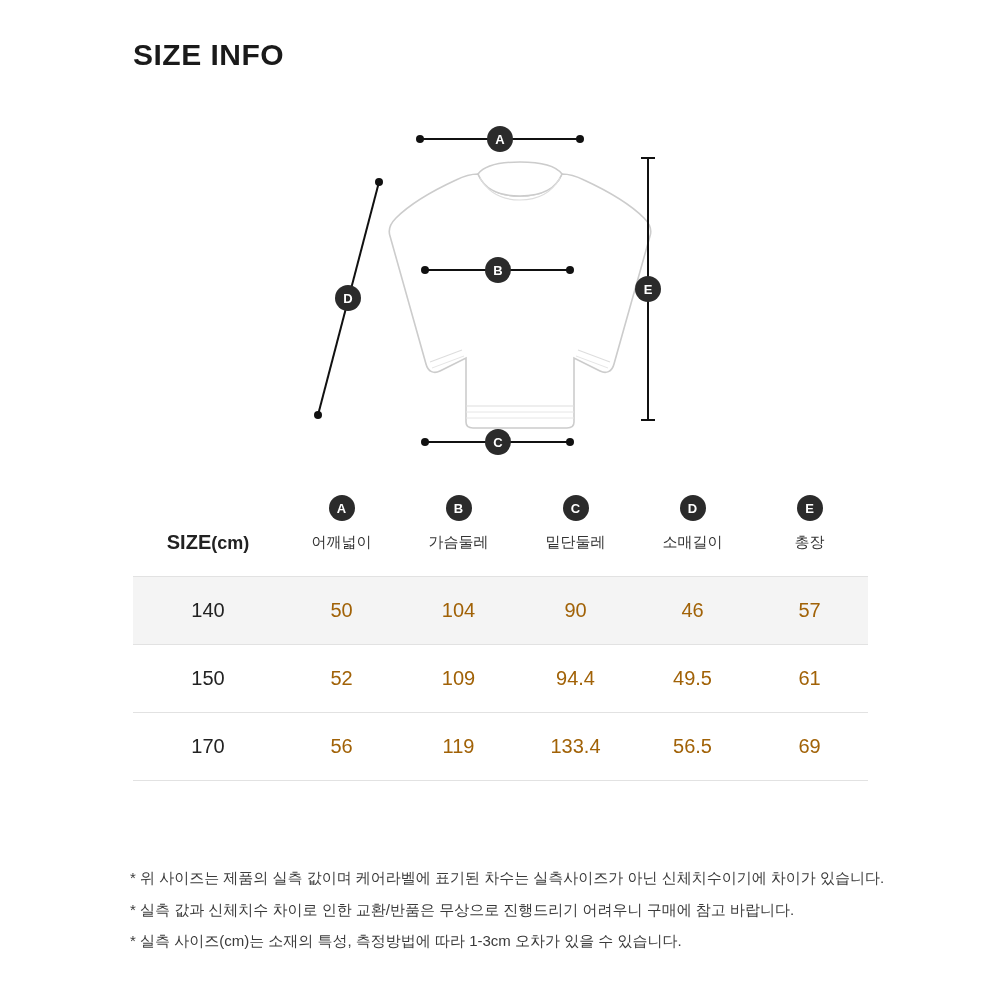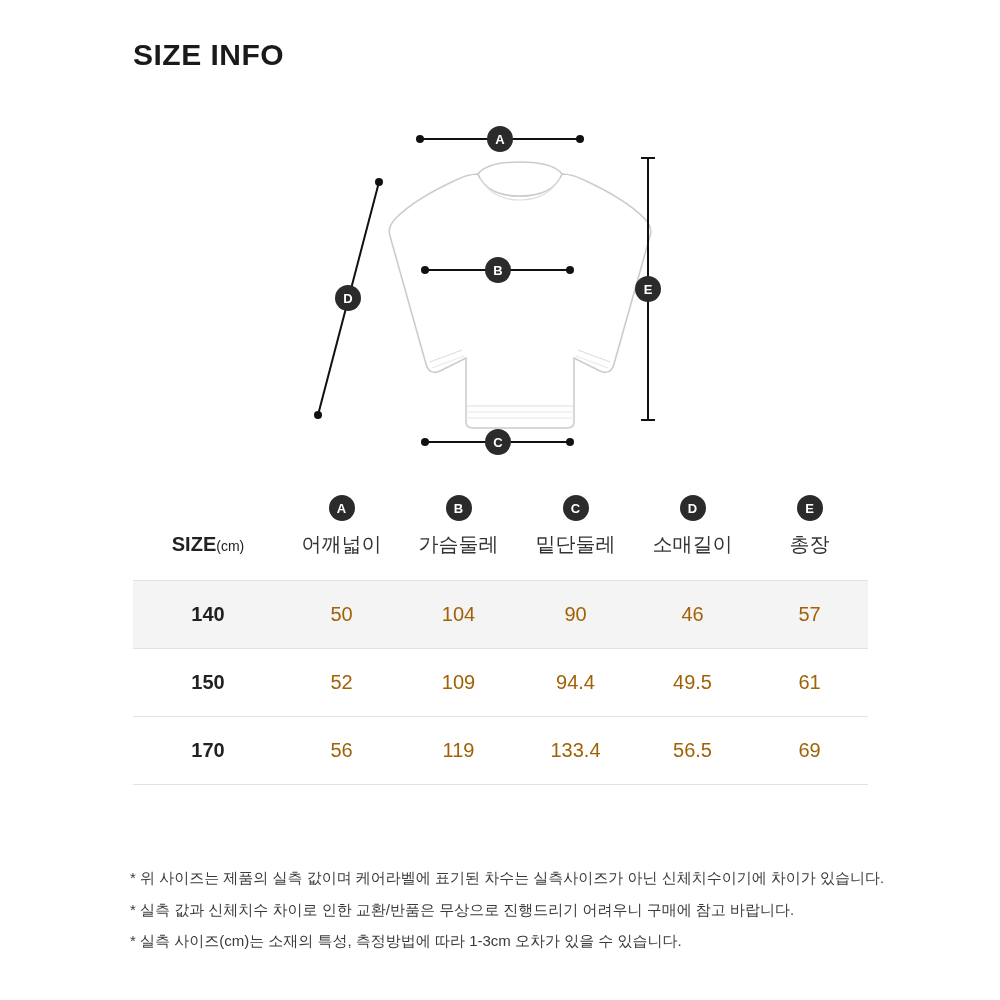--- a/index.html
+++ b/index.html
@@ -79,45 +79,44 @@
     background: #2b2b2b;
     color: #fff;
     font-size: 13px;
     font-weight: bold;
     align-items: center;
     justify-content: center;
   }
   .hdr-text td {
     text-align: center;
     padding: 4px 0 22px 0;
-    font-size: 20px;
+    font-size: 15px;
     color: #333;
     border: none;
   }
   .hdr-text td.first {
     font-size: 20px;
     font-weight: bold;
     color: #222;
   }
   .hdr-text td.first .cm {
-    font-size: 14px;
-    font-weight: normal;
+    font-size: 18px;
+    font-weight: bold;
   }
   tbody tr td {
     height: 65px;
     text-align: center;
     font-size: 20px;
     color: #a16207;
     border-top: 1px solid #e2e2e2;
     border-bottom: 1px solid #e2e2e2;
   }
   tbody tr td.first {
     color: #222;
     font-size: 20px;
-    font-weight: bold;
   }
   tbody tr.shade td {
     background: #f4f4f4;
   }
   
   .notes {
     position: absolute;
     left: 130px;
     top: 868px;
     width: 760px;

